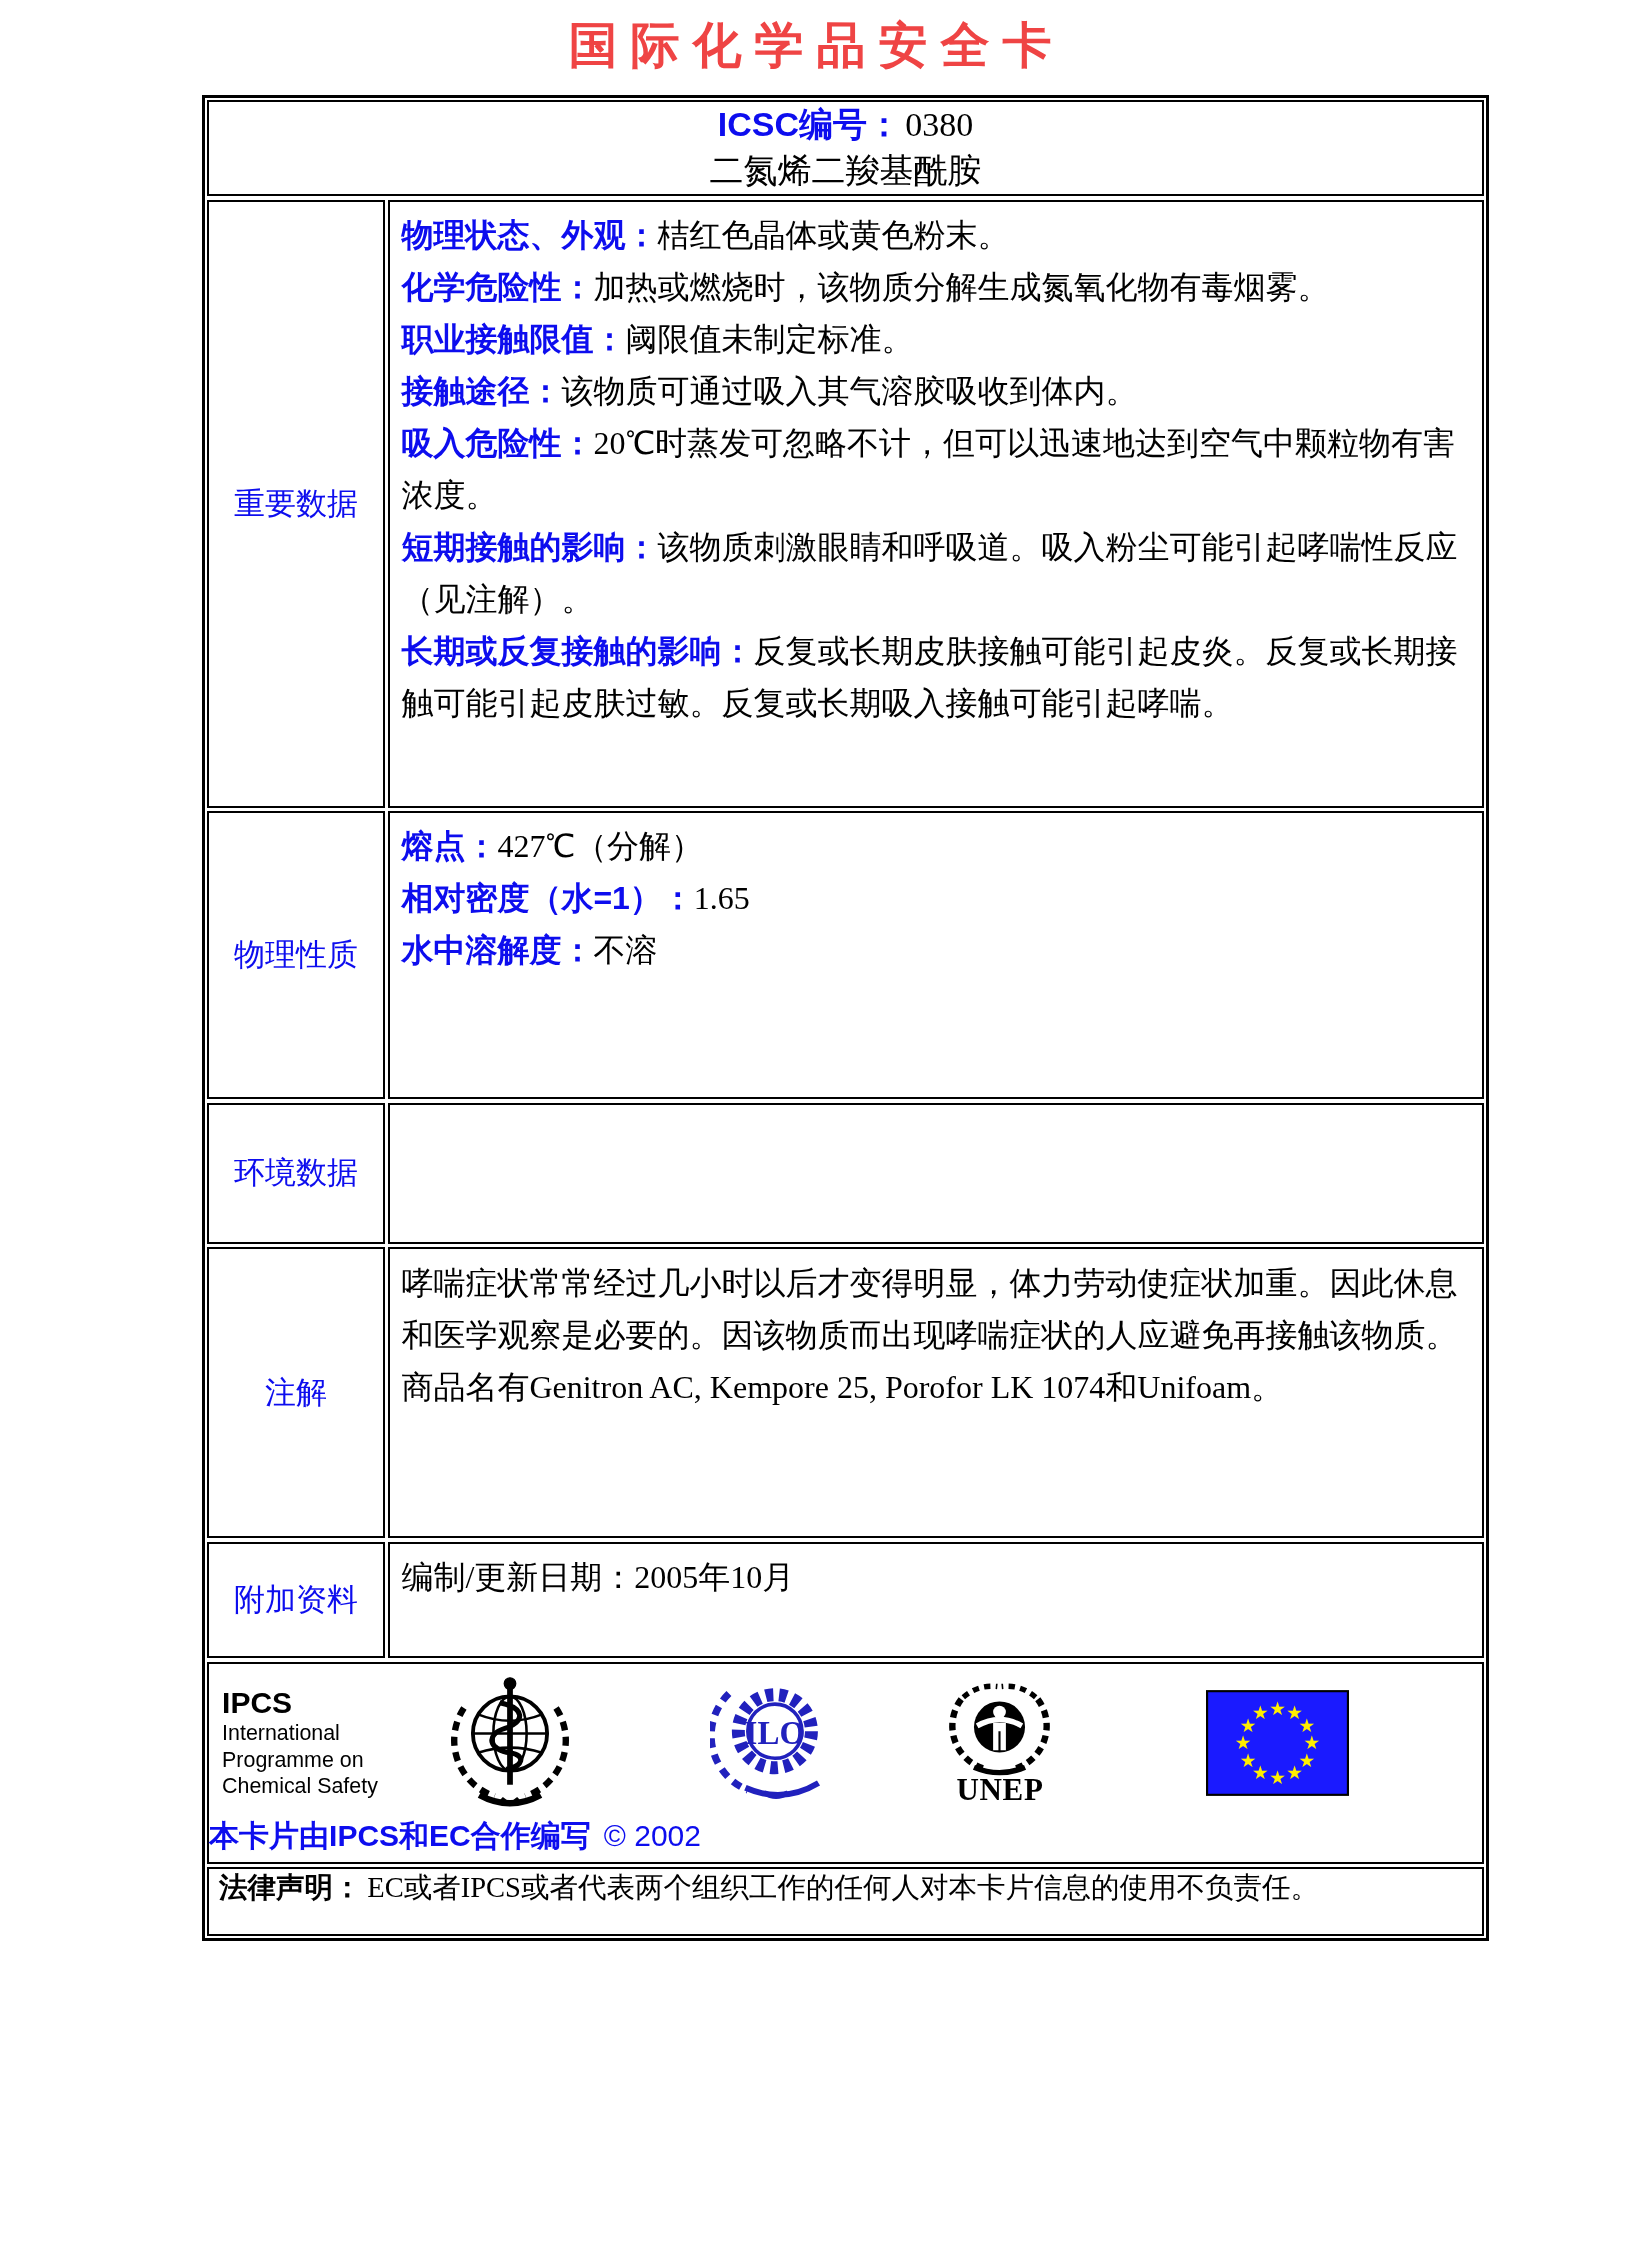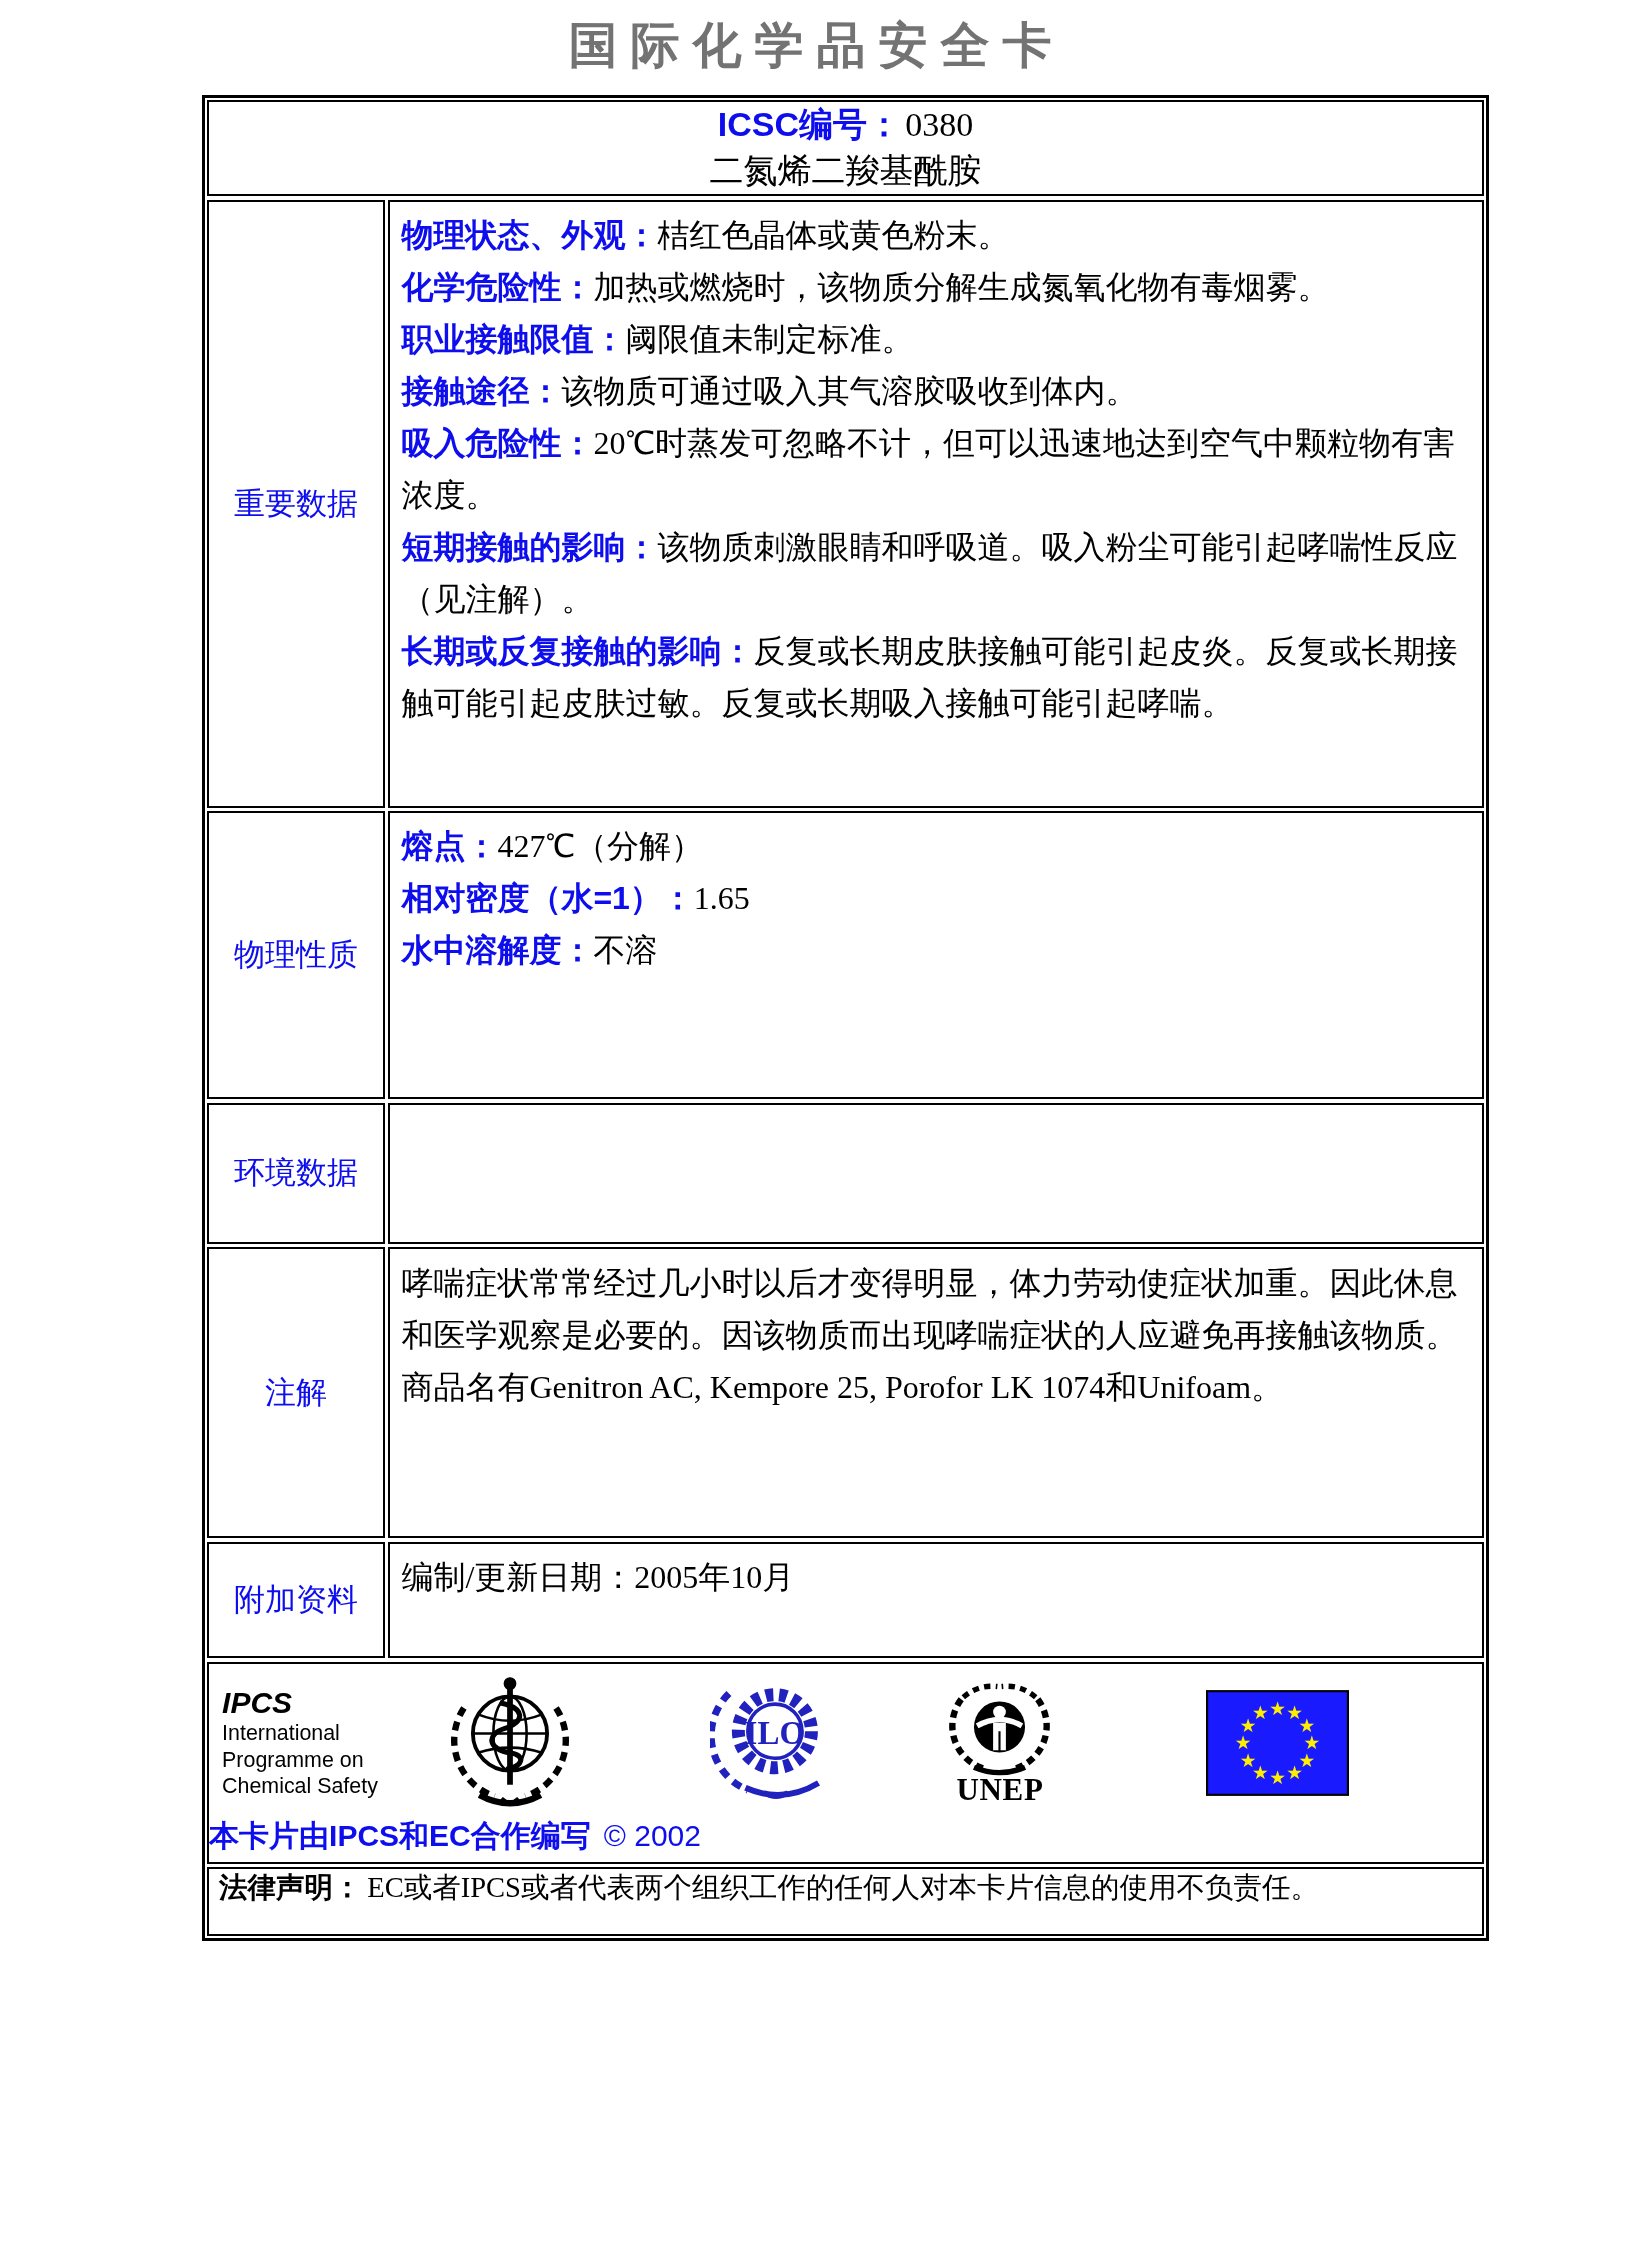--- a/index.html
+++ b/index.html
@@ -4,21 +4,21 @@
 <style>
   * { box-sizing: border-box; }
   html,body { margin:0; padding:0; }
   body {
     width:1633px; height:2261px; background:#ffffff; position:relative;
     font-family:"Liberation Serif", serif; color:#000;
   }
   .page-title {
     position:absolute; top:13px; left:0; width:100%; text-align:center;
     font-family:"DejaVu Serif", serif; font-weight:bold;
-    font-size:49px; color:#737373; letter-spacing:13px;
+    font-size:49px; color:#ef4444; letter-spacing:13px;
   }
   .card {
     position:absolute; left:202px; top:95px; width:1287px;
     border:3.6px solid #000; padding:2.1px;
     display:flex; flex-direction:column; gap:3.6px; background:#fff;
   }
   .row { display:flex; gap:2.9px; }
   .cell { border:2.1px solid #000; background:#fff; }
   .label-cell { flex:0 0 178px; display:flex; align-items:center; justify-content:center; text-align:center; }
   .content-cell { flex:1; padding:7.1px 11.4px; }
@@ -40,21 +40,21 @@
   
   .h-important { min-height:608px; }
   .h-physical { min-height:288px; }
   .h-environment { min-height:141px; }
   .h-notes { min-height:291px; }
   .h-additional { min-height:116px; }
   
   .logos-cell { min-height:191px; padding:5.7px 0 4.3px 0; display:flex; flex-direction:column; }
   .logos-strip { display:flex; align-items:center; height:147px; }
   .ipcs-block { margin-left:13px; width:203px; flex:0 0 203px; }
-  .ipcs-acronym { font-family:"Liberation Sans", sans-serif; font-weight:bold; font-size:30px;font-style:italic; }
+  .ipcs-acronym { font-family:"Liberation Sans", sans-serif; font-weight:bold; font-size:30px; }
   .ipcs-line { font-family:"Liberation Sans", sans-serif; font-size:21.4px; line-height:26.4px; }
   .logo-who { margin-left:21.4px; }
   .logo-ilo { margin-left:136px; }
   .unep-block { margin-left:118px; display:flex; flex-direction:column; align-items:center; }
   .unep-text { font-family:"Liberation Serif", serif; font-weight:bold; font-size:31px; letter-spacing:0.7px; margin-top:-5.7px; }
   .logo-eu { margin-left:153px; }
   .logos-caption { margin-top:0;
     font-family:"Liberation Sans", sans-serif; font-size:30px; color:#0d0dee; }
   .caption-main { font-weight:bold; }
   .caption-copy { font-weight:normal; margin-left:13px; }

